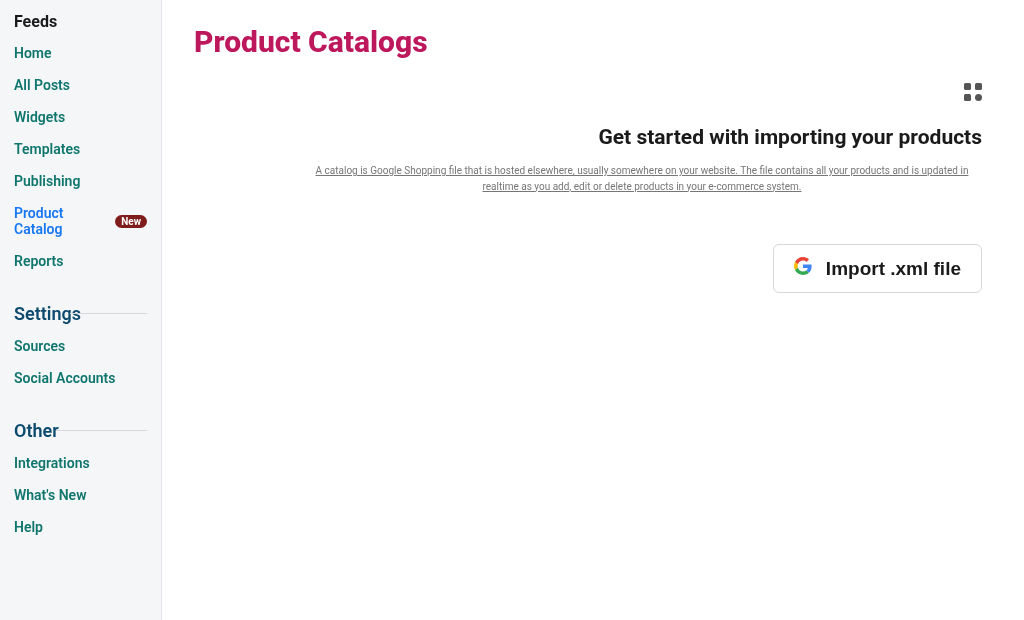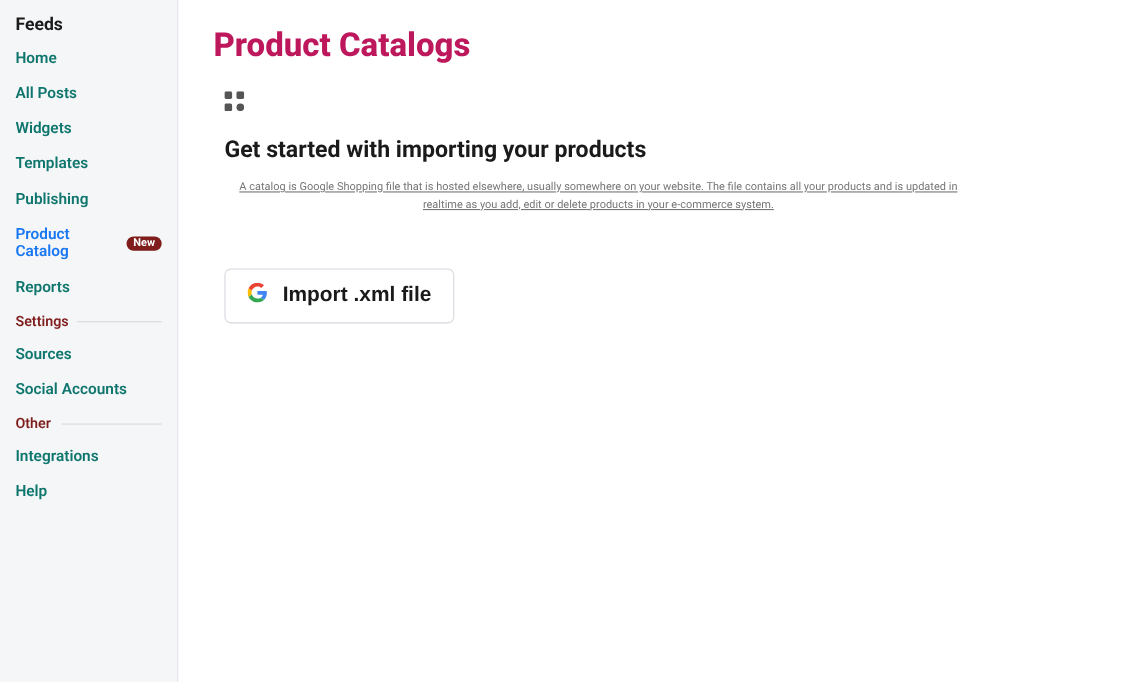--- a/index.html
+++ b/index.html
@@ -48,24 +48,25 @@
   .sidebar-item .badge {
     background: #7f1d1d;
     color: #fff;
     font-size: 10px;
     font-weight: 700;
     padding: 1px 6px;
     border-radius: 8px;
   }
   .sidebar-group-label {
     position: relative;
-    color: #7f1d1d;
-    font-size: 13px;
+    color: #0c4a6e;
+    font-size: 18px;
     font-weight: 600;
     padding: 8px 14px 6px;
+    margin-top: 18px;
   }
   .sidebar-group-label::after {
     content: "";
     position: absolute;
     top: 50%;
     right: 14px;
     height: 1px;
     background: #d6d8de;
   }
   .grp-settings::after { left: 70px; }
@@ -77,21 +78,21 @@
   }
   .page-title {
     font-size: 30px;
     font-weight: 800;
     color: #be185d;
     margin-bottom: 24px;
   }
   .empty-state {
     display: flex;
     flex-direction: column;
-    align-items: flex-start;
+    align-items: flex-end;
     margin-top: 8px;
     text-align: center;
     padding: 0 10px;
   }
   .empty-icon {
     margin-bottom: 20px;
     color: #555;
   }
   .empty-heading {
     font-size: 21px;
@@ -154,20 +155,23 @@
   <a class="sidebar-item">
     <span>Sources</span>
   </a>
   <a class="sidebar-item">
     <span>Social Accounts</span>
   </a>
 
   <div class="sidebar-group-label grp-other">Other</div>
   <a class="sidebar-item">
     <span>Integrations</span>
+  </a>
+  <a class="sidebar-item">
+    <span>What's New</span>
   </a>
   <a class="sidebar-item">
     <span>Help</span>
   </a>
 </nav>
 
 <main class="main">
   <h1 class="page-title">Product Catalogs</h1>
 
   <div class="empty-state">

